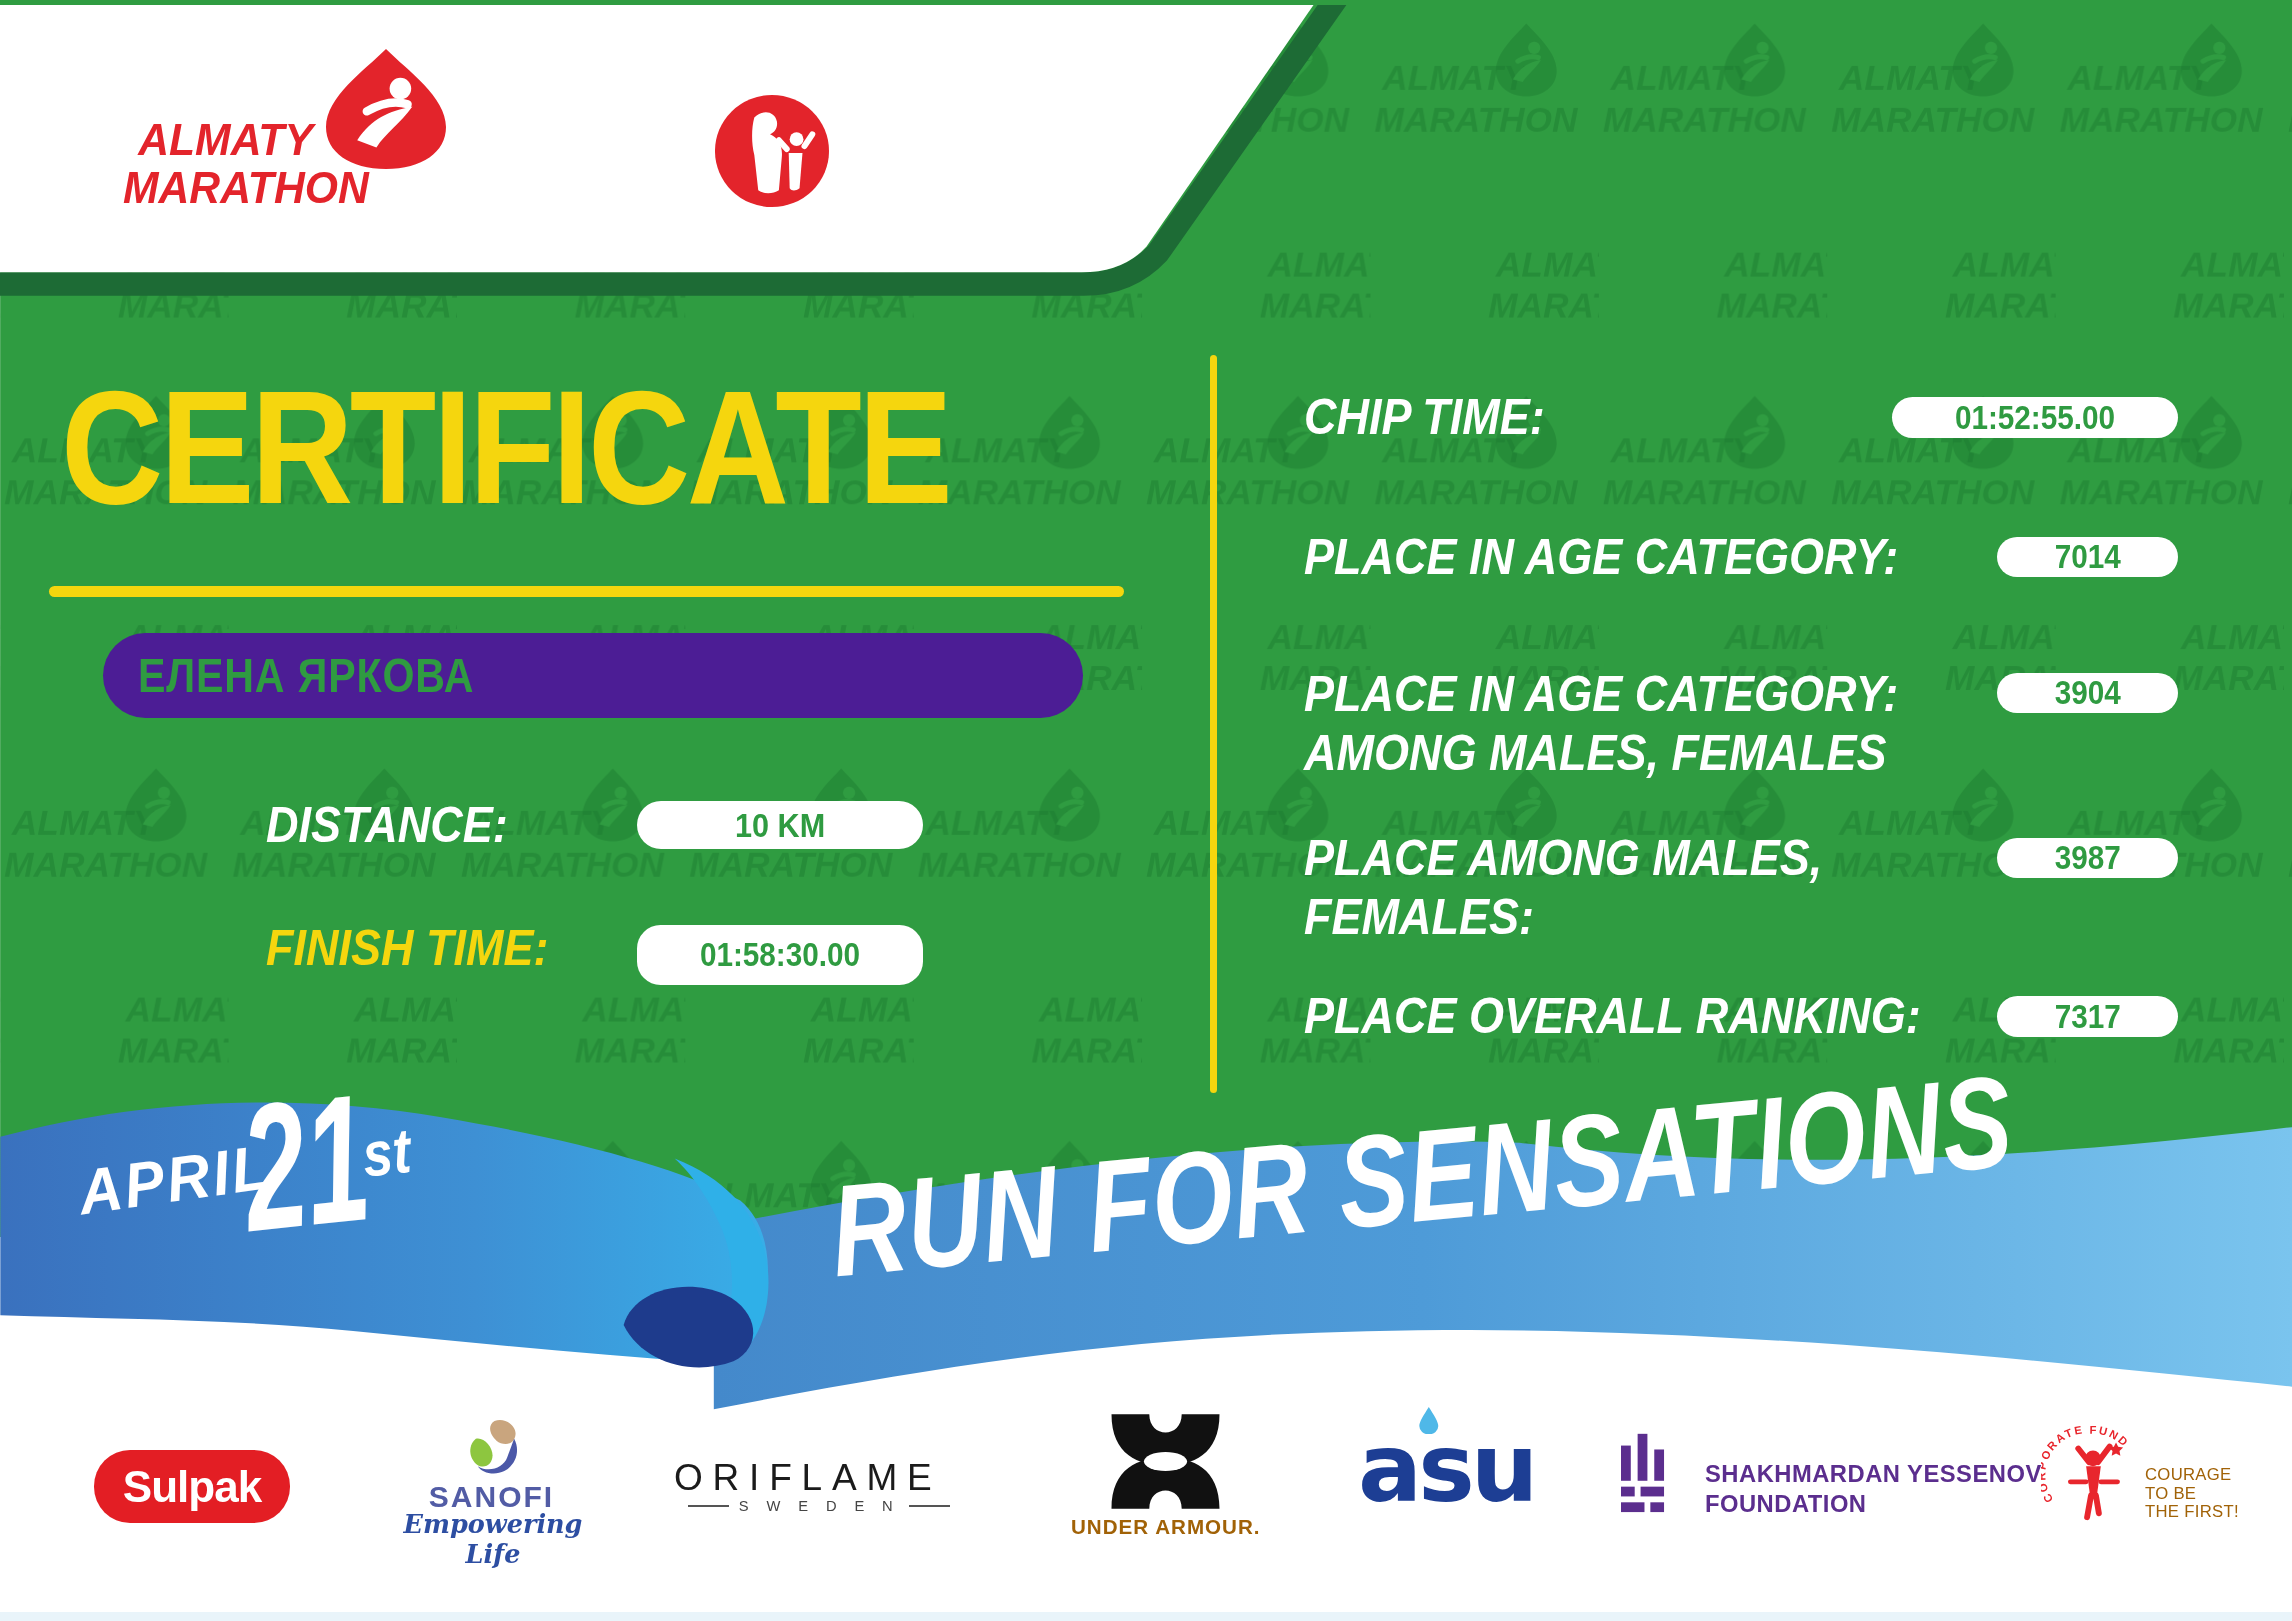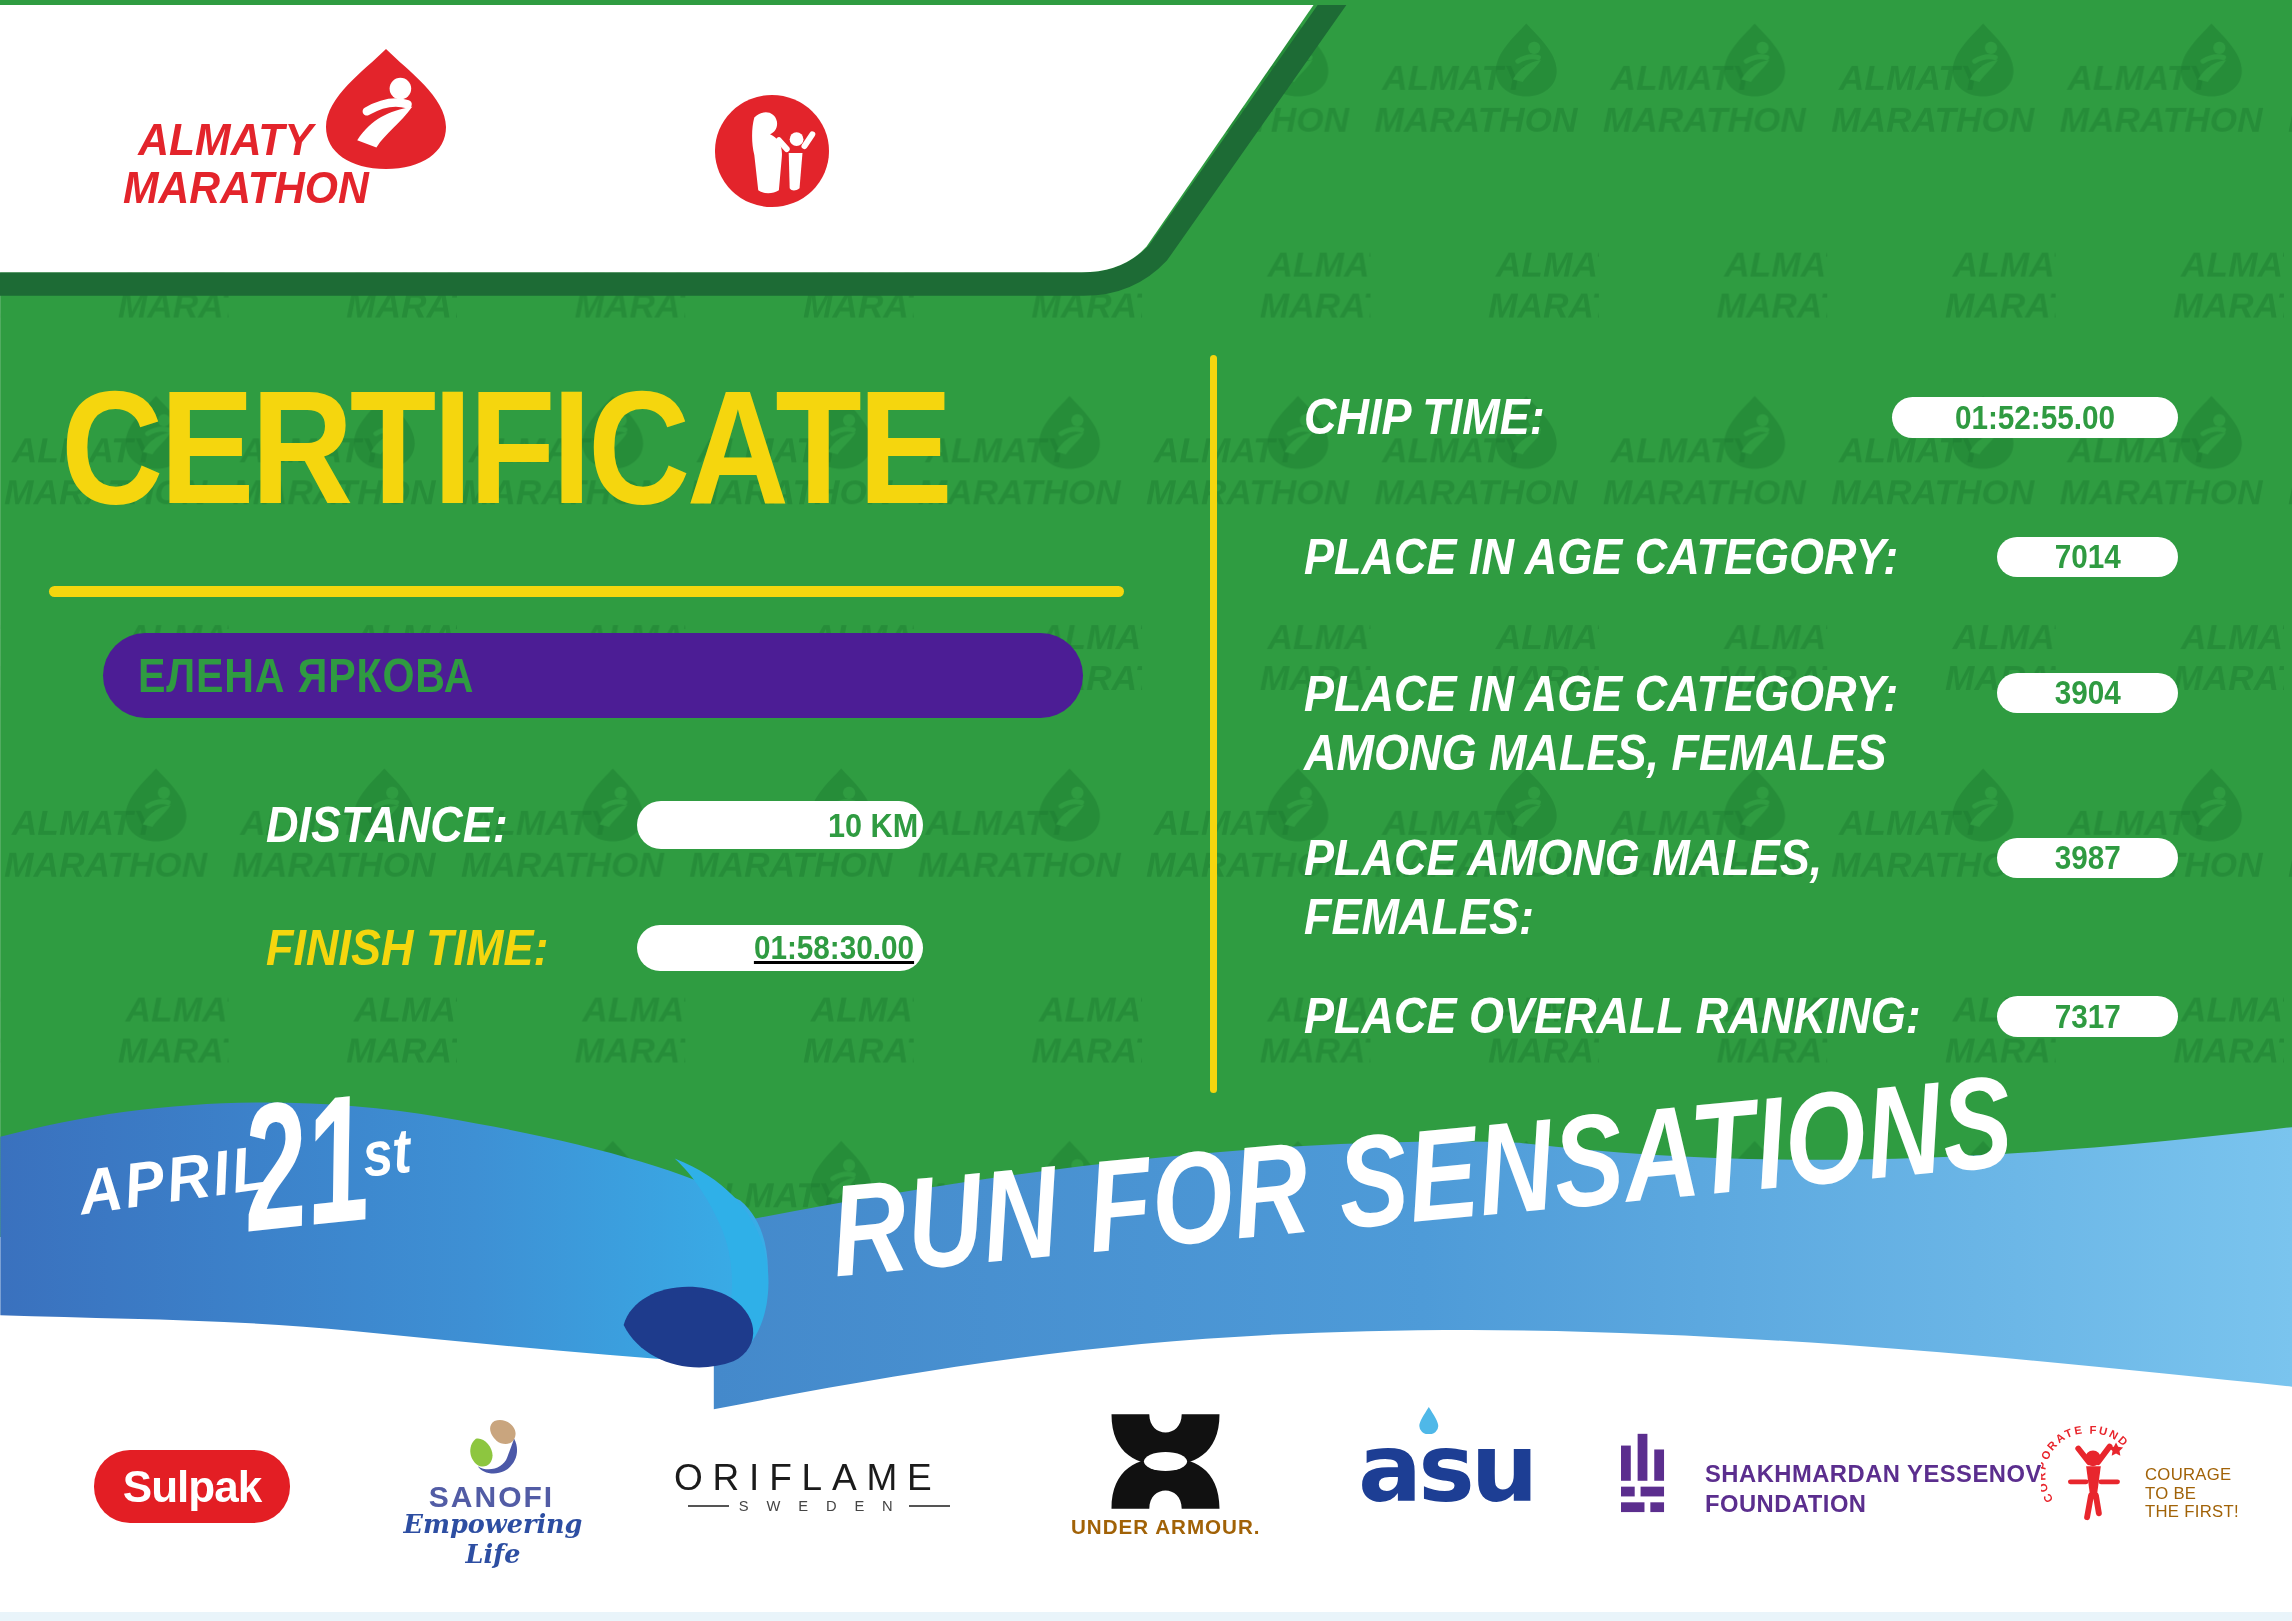--- a/index.html
+++ b/index.html
@@ -29,28 +29,28 @@
          letter-spacing:-3.9px;transform:scaleX(.88);transform-origin:left top;white-space:nowrap;}
   .title-underline{left:49px;top:586px;width:1075px;height:10.8px;border-radius:5.9px;background:#F5D60E;z-index:4;}
 
   .name-box{left:103px;top:633px;width:980px;height:85px;border-radius:43px;background:#4c1d95;z-index:4;}
   .name-text{left:35px;top:0;line-height:85px;color:#2F9B41;font-weight:800;font-size:49px;letter-spacing:1px;
              transform:scaleX(.84);transform-origin:left top;white-space:nowrap;}
 
   .field-label{z-index:4;color:#fff;font-style:italic;font-weight:800;font-size:50px;
                transform:scaleX(.9);transform-origin:left top;white-space:nowrap;}
   .field-label.yellow{color:#F5D60E;}
-  .pill{z-index:4;background:#fff;display:flex;align-items:center;justify-content:flex-end;}
+  .pill{z-index:4;background:#fff;display:flex;align-items:center;justify-content:center;}
   .pill span{color:#2F9B41;font-weight:800;letter-spacing:0;transform:scaleX(.9);white-space:nowrap;}
 
   .distance-label{left:266px;top:801px;line-height:48px;}
   .distance-pill{left:637px;top:801px;width:286px;height:48px;border-radius:24.5px;}
   .distance-pill span{font-size:34px;}
   .finish-label{left:266px;top:925px;line-height:46px;}
-  .finish-pill{left:637px;top:925px;width:286px;height:46px;border-radius:23.5px;text-decoration:underline;}
+  .finish-pill{left:637px;top:925px;width:286px;height:60px;border-radius:23.5px;}
   .finish-pill span{font-size:33px;}
 
   .divider{left:1210px;top:355px;width:6.9px;height:738px;border-radius:3.9px;background:#F5D60E;z-index:4;}
 
   
   .r-label{left:1304px;z-index:4;color:#fff;font-style:italic;font-weight:800;font-size:50px;line-height:59px;
            transform:scaleX(.9);transform-origin:left top;white-space:nowrap;}
   .r-pill{z-index:4;background:#fff;display:flex;align-items:center;justify-content:center;}
   .r-pill span{color:#2F9B41;font-weight:800;font-size:33px;transform:scaleX(.9);white-space:nowrap;}
   .pill-chip{left:1892px;top:397px;width:286px;height:41px;border-radius:20.6px;}

